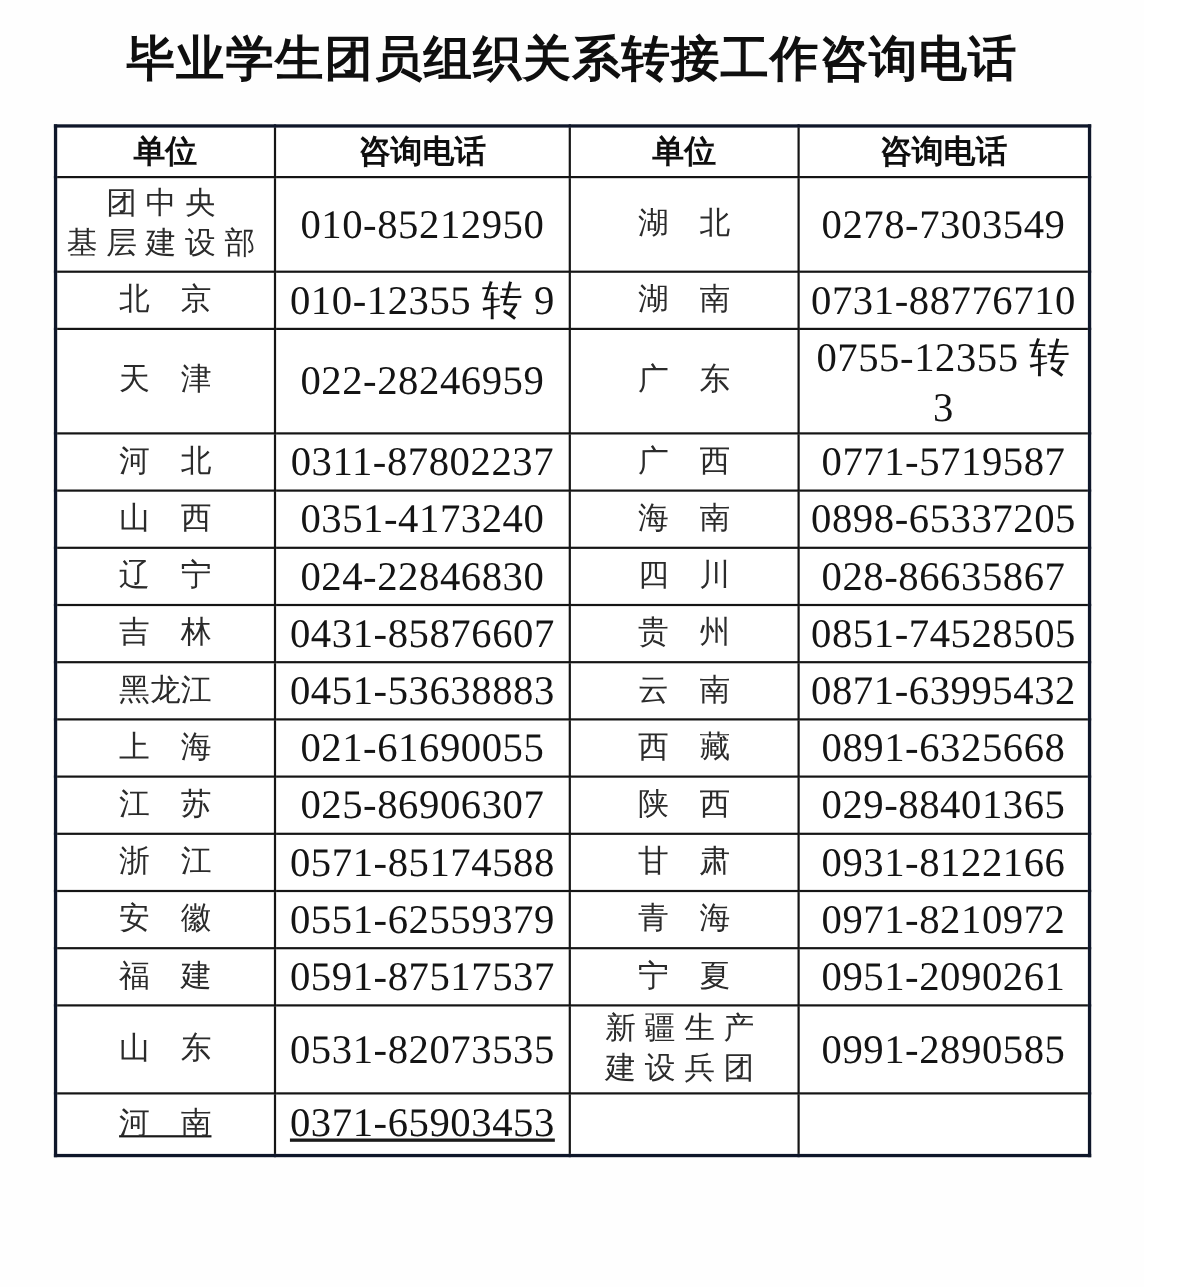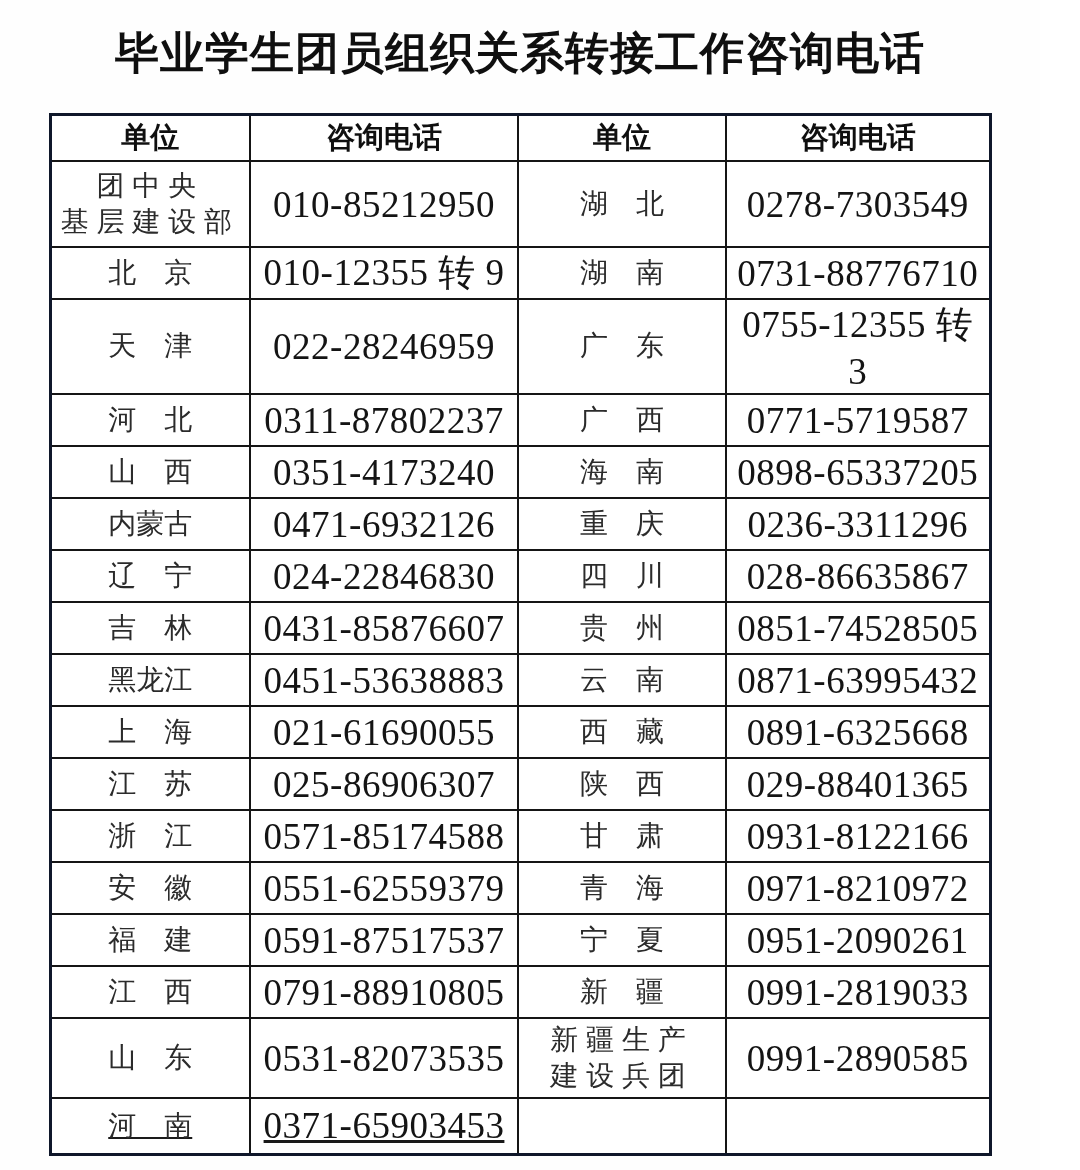--- a/index.html
+++ b/index.html
@@ -117,26 +117,20 @@
           <td class="unit">广　西</td>
           <td class="phone">0771-5719587</td>
         </tr>
         <tr class="row-normal">
           <td class="unit">山　西</td>
           <td class="phone">0351-4173240</td>
           <td class="unit">海　南</td>
           <td class="phone">0898-65337205</td>
         </tr>
         <tr class="row-normal">
-          <td class="unit">内蒙古</td>
-          <td class="phone">0471-6932126</td>
-          <td class="unit">重　庆</td>
-          <td class="phone">0236-3311296</td>
-        </tr>
-        <tr class="row-normal">
           <td class="unit">辽　宁</td>
           <td class="phone">024-22846830</td>
           <td class="unit">四　川</td>
           <td class="phone">028-86635867</td>
         </tr>
         <tr class="row-normal">
           <td class="unit">吉　林</td>
           <td class="phone">0431-85876607</td>
           <td class="unit">贵　州</td>
           <td class="phone">0851-74528505</td>
@@ -170,26 +164,20 @@
           <td class="phone">0551-62559379</td>
           <td class="unit">青　海</td>
           <td class="phone">0971-8210972</td>
         </tr>
         <tr class="row-normal">
           <td class="unit">福　建</td>
           <td class="phone">0591-87517537</td>
           <td class="unit">宁　夏</td>
           <td class="phone">0951-2090261</td>
         </tr>
-        <tr class="row-normal">
-          <td class="unit">江　西</td>
-          <td class="phone">0791-88910805</td>
-          <td class="unit">新　疆</td>
-          <td class="phone">0991-2819033</td>
-        </tr>
         <tr class="row-tall">
           <td class="unit">山　东</td>
           <td class="phone">0531-82073535</td>
           <td class="unit multiline">新疆生产
 建设兵团</td>
           <td class="phone">0991-2890585</td>
         </tr>
         <tr class="row-last">
           <td class="unit">河　南</td>
           <td class="phone">0371-65903453</td>

